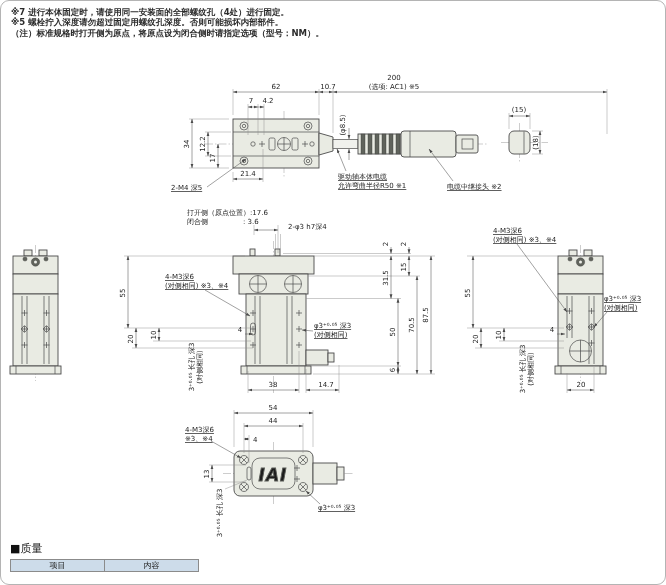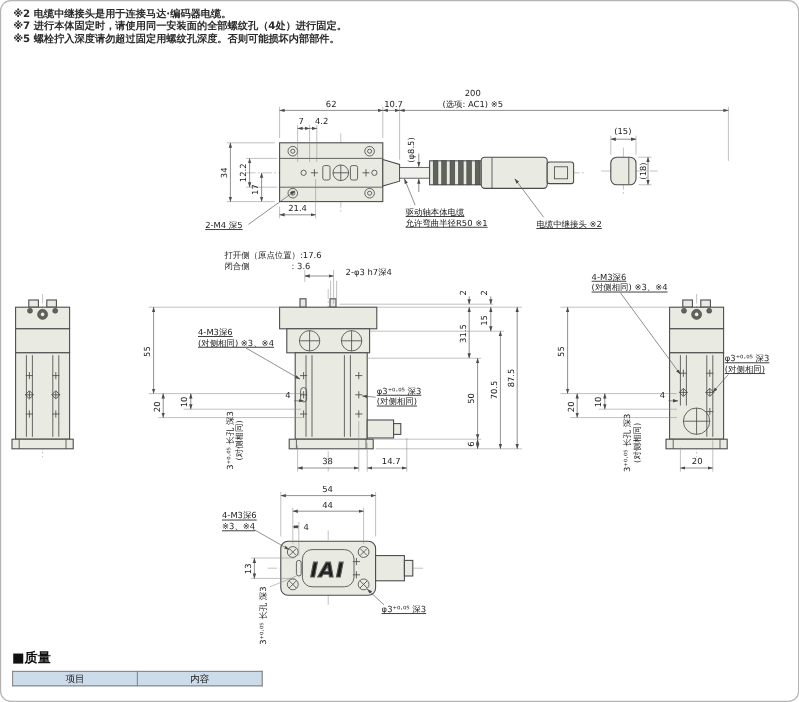--- a/index.html
+++ b/index.html
@@ -12,34 +12,34 @@
 svg text{font-family:"DejaVu Sans","Liberation Sans",sans-serif;fill:#1c1c1c}
 .t{font-size:7px}
 .lbl{text-decoration:underline}
 .body{fill:#e9ebe3;stroke:#4a4a4a;stroke-width:0.9}
 .inner{fill:none;stroke:#4a4a4a;stroke-width:0.7}
 .dk{fill:#60635c;stroke:#3a3a3a;stroke-width:0.4}
 .dim{stroke:#555;stroke-width:0.55;fill:none}
 .ext{stroke:#8a8a8a;stroke-width:0.45;fill:none}
 .cl{stroke:#9a9a9a;stroke-width:0.5;fill:none;stroke-dasharray:8 2 1.5 2}
 .qa{position:absolute;left:9px;top:540px}
-.qa h3{font-size:11px;font-weight:bold;color:#111}
+.qa h3{font-size:11px;font-weight:normal;color:#111}
 .qa table{border-collapse:collapse;margin-top:3px;font-size:8px;color:#222}
-.qa th,.qa td{border:1px solid #8b8b8b;width:104px;height:12px;text-align:center;font-weight:normal;padding:0}
+.qa th,.qa td{border:1px solid #8b8b8b;width:94px;height:12px;text-align:center;font-weight:normal;padding:0}
 .qa th{background:#cddcea}
 </style>
 </head>
 <body>
 
 <div class="page">
 
   <div class="notes">
-    <div>※2 电缆中继接头是用于连接马达·编码器电缆。</div>
     <div>※7 进行本体固定时，请使用同一安装面的全部螺纹孔（4处）进行固定。</div>
     <div>※5 螺栓拧入深度请勿超过固定用螺纹孔深度。否则可能损坏内部部件。</div>
+    <div>（注）标准规格时打开侧为原点，将原点设为闭合侧时请指定选项（型号：NM）。</div>
   </div>
 
   <svg class="draw" width="666" height="585" viewBox="0 0 666 585">
     <defs>
       <marker id="ar" viewBox="0 0 10 10" refX="9.5" refY="5" markerWidth="8" markerHeight="8" orient="auto-start-reverse">
         <path d="M0,1.8 L10,5 L0,8.2 Z" fill="#4a4a4a"></path>
       </marker>
       <g id="scrA">
           <circle r="4" class="inner"></circle>
           <circle r="1.7" class="inner"></circle>

